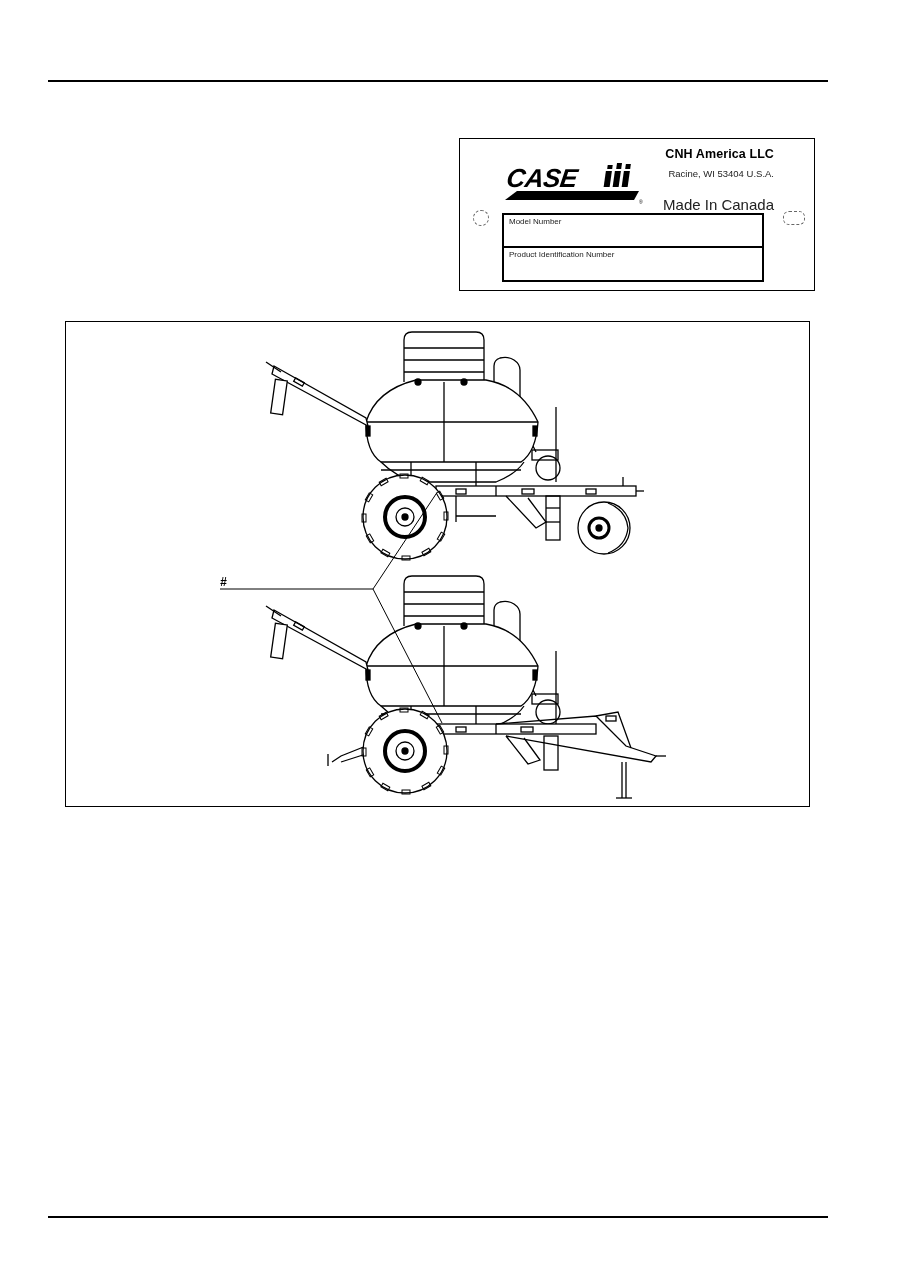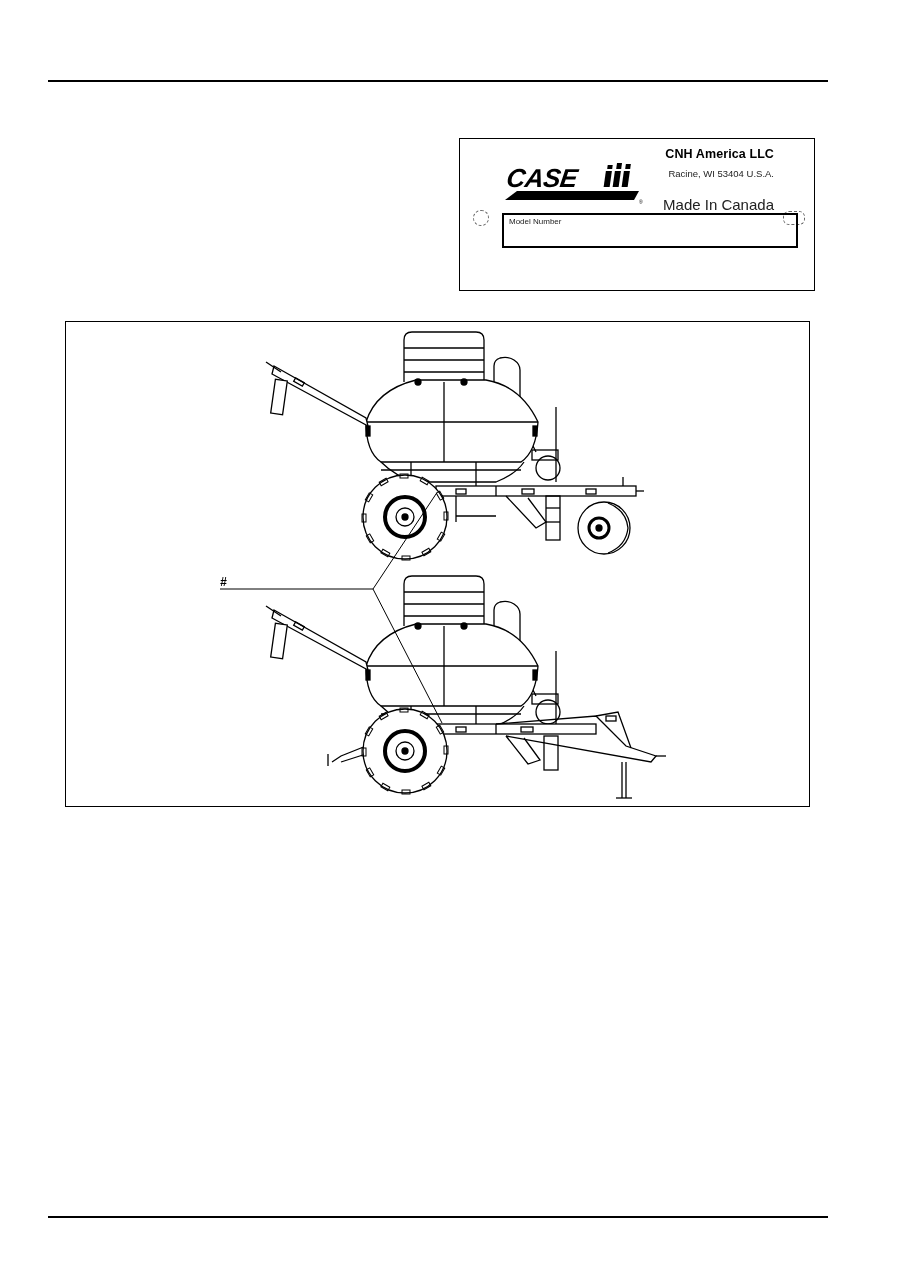--- a/index.html
+++ b/index.html
@@ -9,21 +9,21 @@
     .rule.bottom { top: 1216px; }
 
     
     .plate { position: absolute; left: 459px; top: 138px; width: 356px; height: 153px; border: 1.5px solid #000; box-sizing: border-box; background: #fff; }
     .plate .company { position: absolute; right: 40px; top: 8px; font-weight: bold; font-size: 12.5px; letter-spacing: 0.1px; }
     .plate .address { position: absolute; right: 40px; top: 29px; font-size: 9.5px; color: #222; }
     .plate .made-in { position: absolute; right: 40px; top: 57px; font-size: 15px; color: #222; }
     .plate .hole-left { position: absolute; left: 13px; top: 71px; width: 14px; height: 14px; border: 1px dashed #666; border-radius: 50%; }
     .plate .hole-right { position: absolute; right: 9px; top: 72px; width: 20px; height: 12px; border: 1px dashed #666; border-radius: 6px; }
     .plate .logo { position: absolute; left: 43px; top: 24px; width: 142px; height: 44px; }
-    .plate .field { position: absolute; left: 42px; width: 296px; border: 2px solid #000; box-sizing: border-box; }
+    .plate .field { position: absolute; left: 42px; width: 262px; border: 2px solid #000; box-sizing: border-box; }
     .plate .field.model { top: 74px; height: 35px; }
     .plate .field.pin { top: 107px; height: 36px; }
     .plate .field .label { position: absolute; left: 5px; top: 2px; font-size: 8px; color: #222; }
 
     
     .figure { position: absolute; left: 65px; top: 321px; width: 745px; height: 486px; border: 1.5px solid #000; box-sizing: border-box; background: #fff; }
     .figure svg { position: absolute; left: 0; top: 0; }
     .callout-label { position: absolute; left: 154px; top: 253px; font-size: 12px; font-style: italic; font-weight: bold; }
   </style>
 </head>
@@ -49,20 +49,23 @@
     </g>
     <text x="136" y="41" font-size="5" font-family="Liberation Sans, sans-serif" fill="#000">®</text>
   </svg>
 
   <div class="company">CNH America LLC</div>
   <div class="address">Racine, WI 53404  U.S.A.</div>
   <div class="made-in">Made In Canada</div>
 
   <div class="field model">
     <span class="label">Model Number</span>
+  </div>
+  <div class="field pin">
+    <span class="label">Product Identification Number</span>
   </div>
 </div>
 
 <div class="figure">
   <svg width="745" height="486" viewBox="0 0 745 486">
     <defs>
       <g id="cart-body" fill="none" stroke="#000" stroke-width="1.3">
 
         <path d="M338,60 L338,18 Q338,10 346,10 L410,10 Q418,10 418,18 L418,60"></path>
         <line x1="338" y1="26" x2="418" y2="26"></line>

